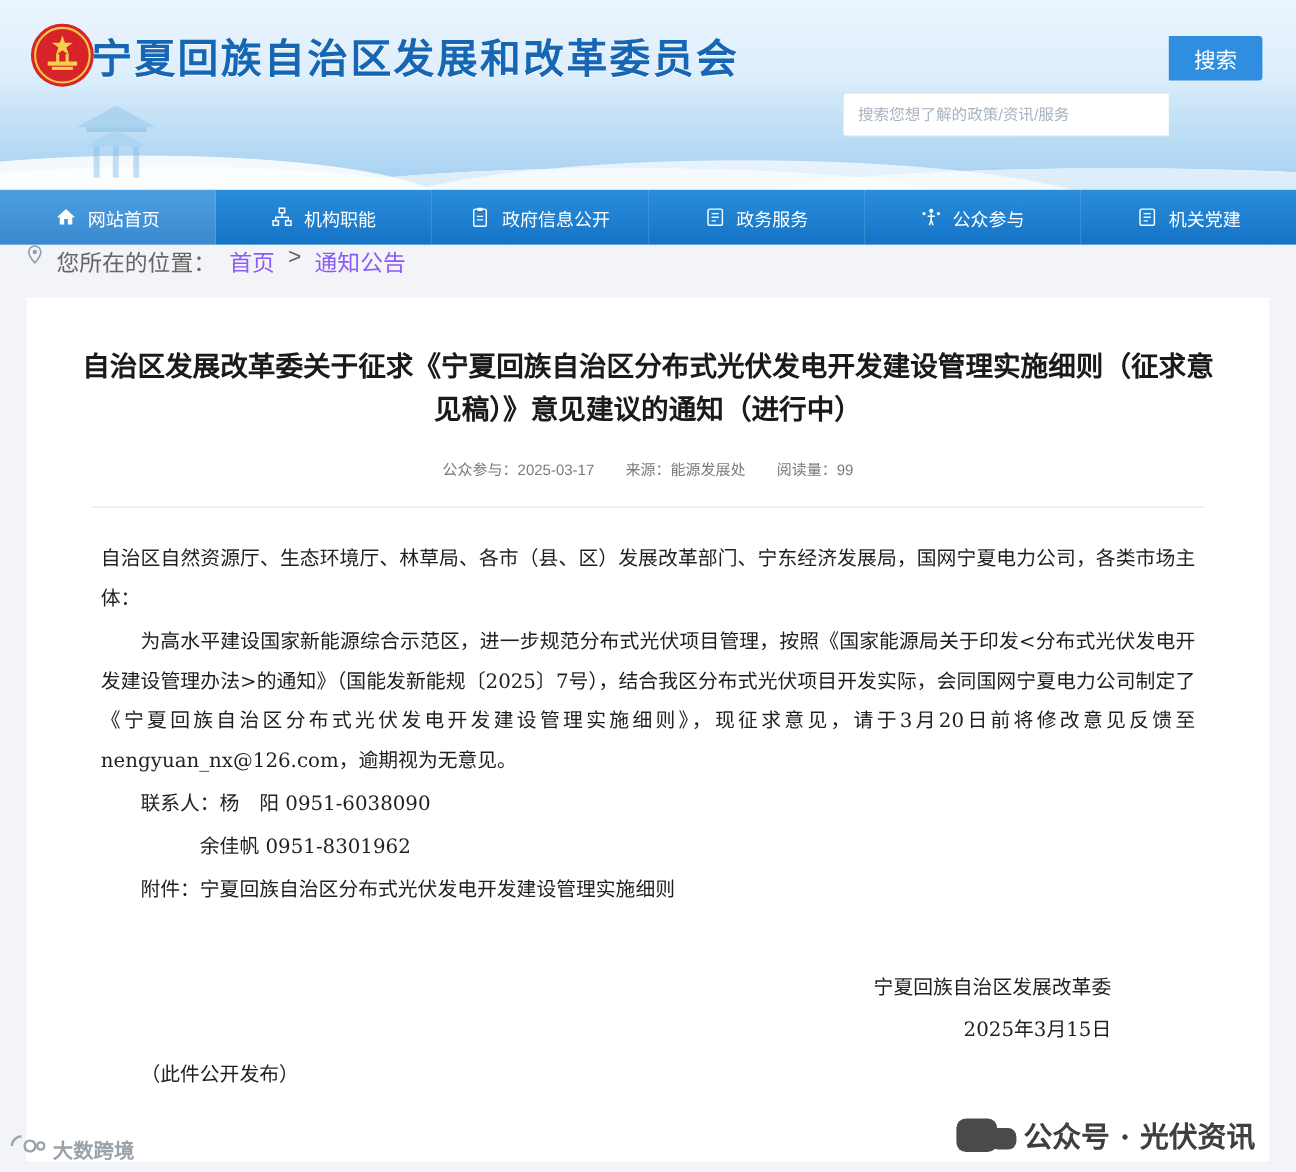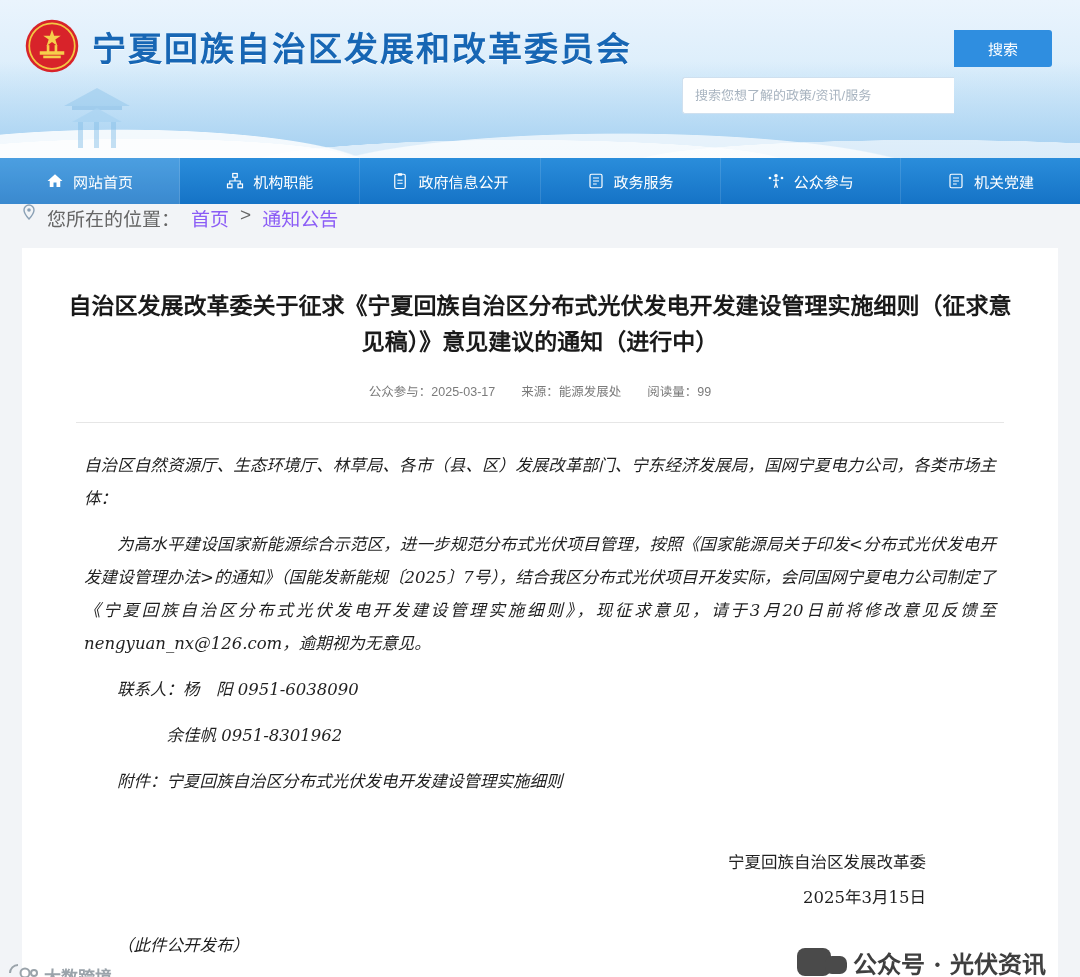--- a/index.html
+++ b/index.html
@@ -31,38 +31,38 @@
       radial-gradient(ellipse 300px 30px at 140px 46px, rgba(255,255,255,.75) 0 70%, rgba(255,255,255,0) 71%),
       radial-gradient(ellipse 380px 34px at 520px 50px, rgba(255,255,255,.6) 0 70%, rgba(255,255,255,0) 71%),
       radial-gradient(ellipse 420px 34px at 930px 50px, rgba(255,255,255,.6) 0 70%, rgba(255,255,255,0) 71%);
   }
   .pavilion {
     position:absolute; left:52px; bottom:6px; width:90px; height:70px; opacity:.6;
   }
 
   .emblem { position:absolute; left:24px; top:18px; width:56px; height:56px; }
   .site-title {
-    position:absolute; left:92px; top:22px;
+    position:absolute; left:76px; top:22px;
     font-family:"DejaVu Serif","Liberation Serif", serif;
     font-size: 34px; font-weight: bold; letter-spacing: 2px;
     color:#1766b4;
     text-shadow: 0 1px 0 rgba(255,255,255,.8);
   }
 
   
   .search-wrap { position:absolute; right:28px; top:30px; display:flex; height:37px; }
   .search-input {
     width: 272px; height: 37px; border: 1px solid #cfe0ef; border-right:none;
     background:#fff; padding: 0 12px; font-size: 13px; color:#333;
     border-radius: 3px 0 0 3px; outline:none;margin-top:47px;
   }
   .search-input::placeholder { color:#a8b4c0; font-size:13px; }
   .search-btn {
-    width: 98px; height:37px; border:none; border-radius:0 3px 3px 0;
-    background:#2f8ee0; color:#fff; font-size:15px; cursor:pointer;
+    width: 78px; height:37px; border:none; border-radius:0 3px 3px 0;
+    background:#2f8ee0; color:#fff; font-size:18px; cursor:pointer;
     font-family:"Liberation Sans", sans-serif;
   }
 
   
   .nav {
     display:flex; height:46px; background:#1b7fd4;
     background: linear-gradient(180deg,#2a8ddb 0%, #1573c6 100%);
   }
   .nav-item {
     flex:1 1 0; display:flex; align-items:center; justify-content:center; gap:9px;
@@ -95,21 +95,21 @@
     display:flex; justify-content:center; gap:26px; flex-wrap:wrap;
   }
   .art-sep { height:1px; background:#e6e6e6; margin: 22px 10px 0 10px; }
 
   .art-body {
     margin-top: 26px; padding: 0 18px;
     font-family:"DejaVu Serif","Liberation Serif", serif;
     font-size: 16.5px; line-height: 2.0; color:#1f1f1f;
     text-align: justify;
   }
-  .art-body p { margin: 13px 0 2px 0; font-style: italic; }
+  .art-body p { margin: 3px 0 2px 0; }
   .indent2 { text-indent: 2em; }
   .contact { text-indent: 2em; }
   .contact2 { padding-left: 5em; }
   .attach { text-indent: 2em; margin-top: 42px; }
   .sign { margin-top: 48px; text-align:right; padding-right: 70px; line-height: 2.1; }
   .pubnote { margin-top: 40px; text-indent: 2em; }
 
   
   .wm-right {
     position:absolute; right: 34px; bottom: 14px;

